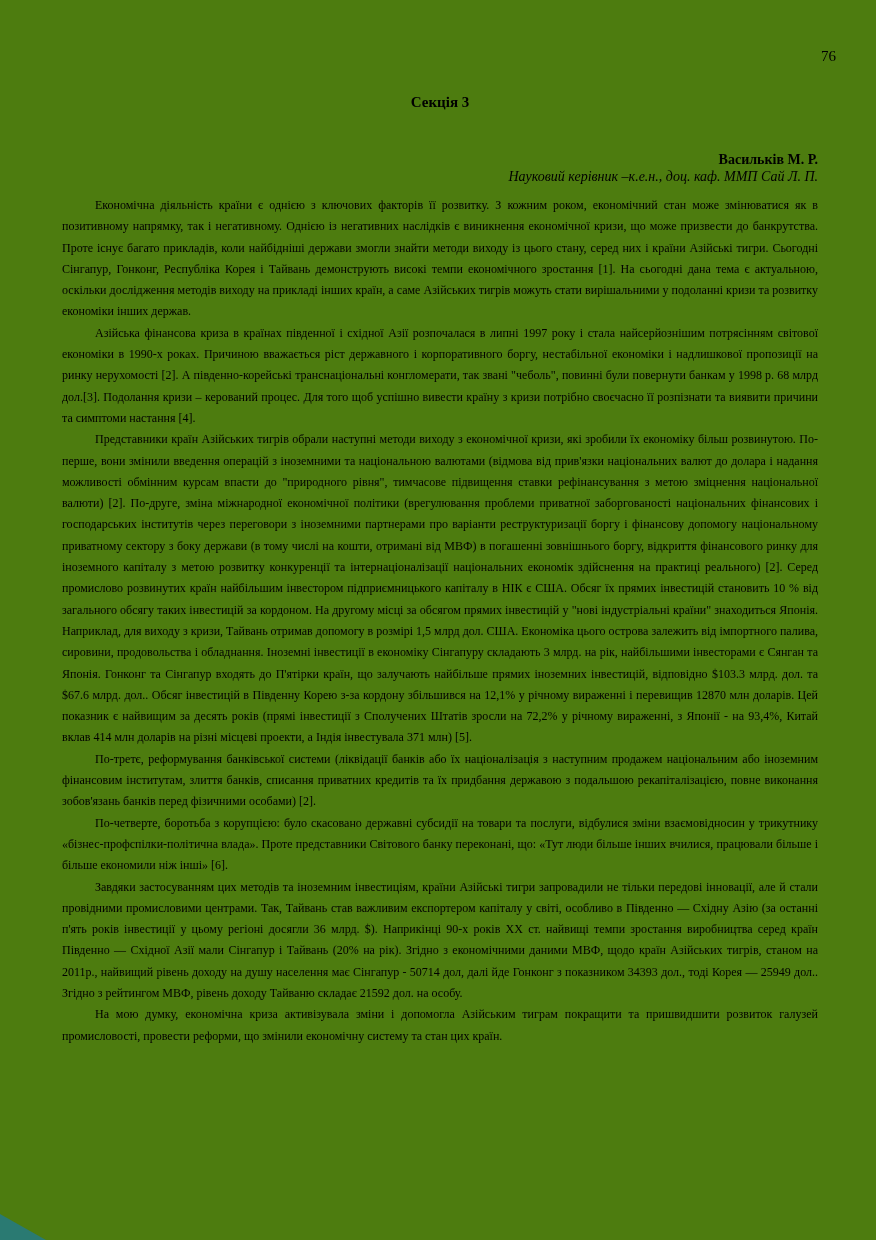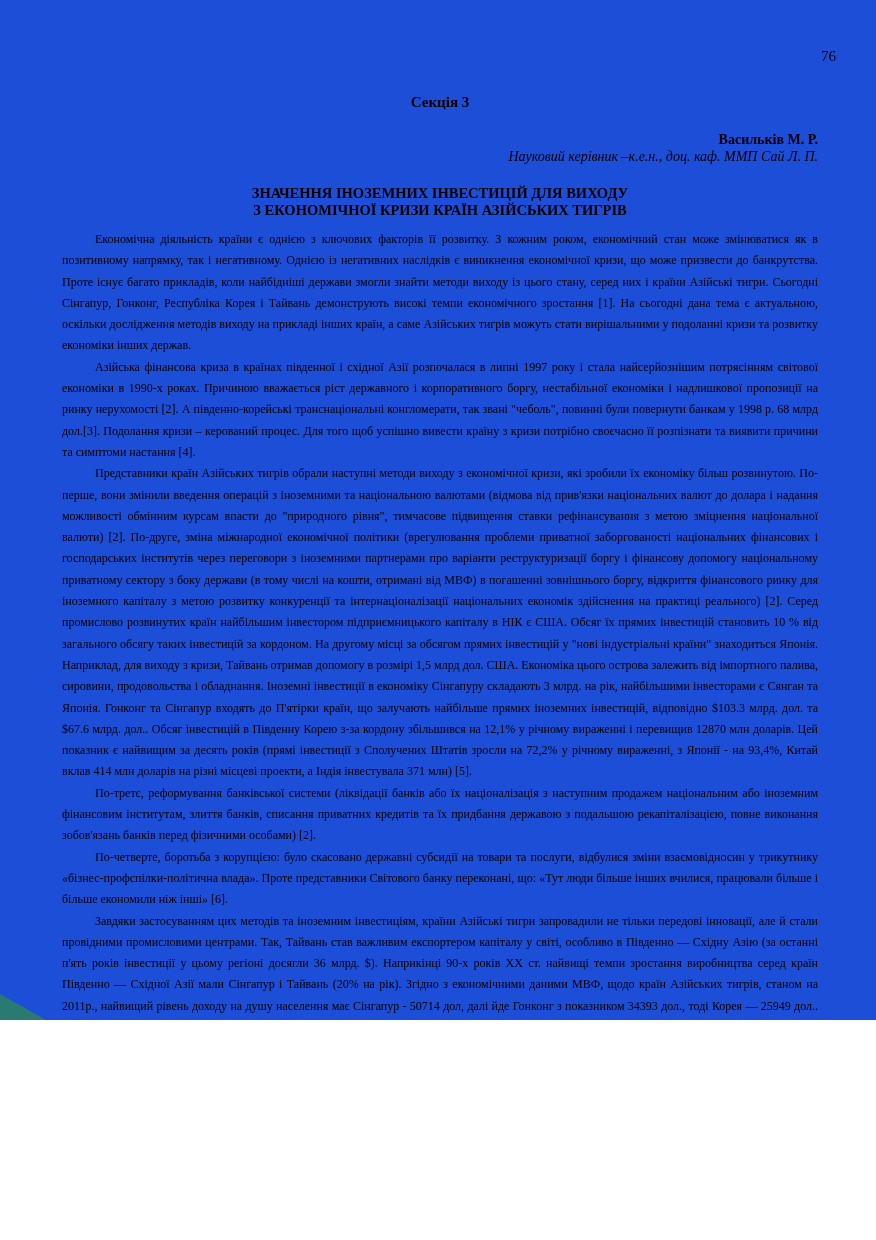--- a/index.html
+++ b/index.html
@@ -3,23 +3,23 @@
 <meta charset="utf-8">
 <style>
   html, body { margin: 0; padding: 0; background: #ffffff; }
   body {
     width: 876px; height: 1240px;
     font-family: "Liberation Serif", "DejaVu Serif", serif;
     color: #000;
   }
   .page {
     position: relative;
-    width: 876px; height: 1020px;
+    width: 876px; height: 1240px;
     box-sizing: border-box;
-    background: #1d4ed8;
+    background: #4d7c0f;
     padding: 48px 58px 16px 62px;
     overflow: hidden;
   }
   .page-number {
     position: absolute;
     top: 48px; right: 40px;
     font-size: 15px;
   }
   .section-label {
     margin: 46px 0 0 0;
@@ -27,21 +27,21 @@
     font-size: 15px;
     font-weight: bold;
   }
   .section-title {
     margin: 12px 0 0 0;
     text-align: center;
     font-size: 15.5px;
     font-weight: bold;
   }
   .author-block {
-    margin-top: 20px;
+    margin-top: 40px;
     text-align: right;
     font-size: 14px;
     line-height: 17px;
   }
   .author-name, .author-group { font-weight: bold; }
   .advisor { font-style: italic; text-align: right; }
   .article-title {
     margin: 20px 0 0 0;
     text-align: center;
     font-size: 14.5px;
@@ -70,24 +70,20 @@
 
   <div class="page-number">76</div>
 
   <div class="section-label">Секція 3</div>
 
   <div class="author-block">
     <div class="author-name">Васильків М. Р.</div>
     <div class="advisor">Науковий керівник –к.е.н., доц. каф. ММП Сай Л. П.</div>
   </div>
 
-  <div class="article-title">
-    <span>ЗНАЧЕННЯ ІНОЗЕМНИХ ІНВЕСТИЦІЙ ДЛЯ ВИХОДУ</span><br>
-    <span>З ЕКОНОМІЧНОЇ КРИЗИ КРАЇН АЗІЙСЬКИХ ТИГРІВ</span>
-  </div>
 
   <div class="body-text">
     <p>Економічна діяльність країни є однією з ключових факторів її розвитку. З кожним роком, економічний стан може змінюватися як в позитивному напрямку, так і негативному. Однією із негативних наслідків є виникнення економічної кризи, що може призвести до банкрутства. Проте існує багато прикладів, коли найбідніші держави змогли знайти методи виходу із цього стану, серед них і країни Азійські тигри. Сьогодні Сінгапур, Гонконг, Республіка Корея і Тайвань демонструють високі темпи економічного зростання [1]. На сьогодні дана тема є актуальною, оскільки дослідження методів виходу на прикладі інших країн, а саме Азійських тигрів можуть стати вирішальними у подоланні кризи та розвитку економіки інших держав.</p>
     <p>Азійська фінансова криза в країнах південної і східної Азії розпочалася в липні 1997 року і стала найсерйознішим потрясінням світової економіки в 1990-х роках. Причиною вважається ріст державного і корпоративного боргу, нестабільної економіки і надлишкової пропозиції на ринку нерухомості [2]. А південно-корейські транснаціональні конгломерати, так звані "чеболь", повинні були повернути банкам у 1998 р. 68 млрд дол.[3]. Подолання кризи – керований процес. Для того щоб успішно вивести країну з кризи потрібно своєчасно її розпізнати та виявити причини та симптоми настання [4].</p>
     <p>Представники країн Азійських тигрів обрали наступні методи виходу з економічної кризи, які зробили їх економіку більш розвинутою. По-перше, вони змінили введення операцій з іноземними та національною валютами (відмова від прив'язки національних валют до долара і надання можливості обмінним курсам впасти до "природного рівня", тимчасове підвищення ставки рефінансування з метою зміцнення національної валюти) [2]. По-друге, зміна міжнародної економічної політики (врегулювання проблеми приватної заборгованості національних фінансових і господарських інститутів через переговори з іноземними партнерами про варіанти реструктуризації боргу і фінансову допомогу національному приватному сектору з боку держави (в тому числі на кошти, отримані від МВФ) в погашенні зовнішнього боргу, відкриття фінансового ринку для іноземного капіталу з метою розвитку конкуренції та інтернаціоналізації національних економік здійснення на практиці реального) [2]. Серед промислово розвинутих країн найбільшим інвестором підприємницького капіталу в НІК є США. Обсяг їх прямих інвестицій становить 10 % від загального обсягу таких інвестицій за кордоном. На другому місці за обсягом прямих інвестицій у "нові індустріальні країни" знаходиться Японія. Наприклад, для виходу з кризи, Тайвань отримав допомогу в розмірі 1,5 млрд дол. США. Економіка цього острова залежить від імпортного палива, сировини, продовольства і обладнання. Іноземні інвестиції в економіку Сінгапуру складають 3 млрд. на рік, найбільшими інвесторами є Сянган та Японія. Гонконг та Сінгапур входять до П'ятірки країн, що залучають найбільше прямих іноземних інвестицій, відповідно $103.3 млрд. дол. та $67.6 млрд. дол.. Обсяг інвестицій в Південну Корею з-за кордону збільшився на 12,1% у річному вираженні і перевищив 12870 млн доларів. Цей показник є найвищим за десять років (прямі інвестиції з Сполучених Штатів зросли на 72,2% у річному вираженні, з Японії - на 93,4%, Китай вклав 414 млн доларів на різні місцеві проекти, а Індія інвестувала 371 млн) [5].</p>
     <p>По-третє, реформування банківської системи (ліквідації банків або їх націоналізація з наступним продажем національним або іноземним фінансовим інститутам, злиття банків, списання приватних кредитів та їх придбання державою з подальшою рекапіталізацією, повне виконання зобов'язань банків перед фізичними особами) [2].</p>
     <p>По-четверте, боротьба з корупцією: було скасовано державні субсидії на товари та послуги, відбулися зміни взаємовідносин у трикутнику «бізнес-профспілки-політична влада». Проте представники Світового банку переконані, що: «Тут люди більше інших вчилися, працювали більше і більше економили ніж інші» [6].</p>
     <p>Завдяки застосуванням цих методів та іноземним інвестиціям, країни Азійські тигри запровадили не тільки передові інновації, але й стали провідними промисловими центрами. Так, Тайвань став важливим експортером капіталу у світі, особливо в Південно — Східну Азію (за останні п'ять років інвестиції у цьому регіоні досягли 36 млрд. $). Наприкінці 90-х років ХХ ст. найвищі темпи зростання виробництва серед країн Південно — Східної Азії мали Сінгапур і Тайвань (20% на рік). Згідно з економічними даними МВФ, щодо країн Азійських тигрів, станом на 2011р., найвищий рівень доходу на душу населення має Сінгапур - 50714 дол, далі йде Гонконг з показником 34393 дол., тоді Корея — 25949 дол.. Згідно з рейтингом МВФ, рівень доходу Тайваню складає 21592 дол. на особу.</p>
     <p>На мою думку, економічна криза активізувала зміни і допомогла Азійським тиграм покращити та пришвидшити розвиток галузей промисловості, провести реформи, що змінили економічну систему та стан цих країн.</p>
   </div>

